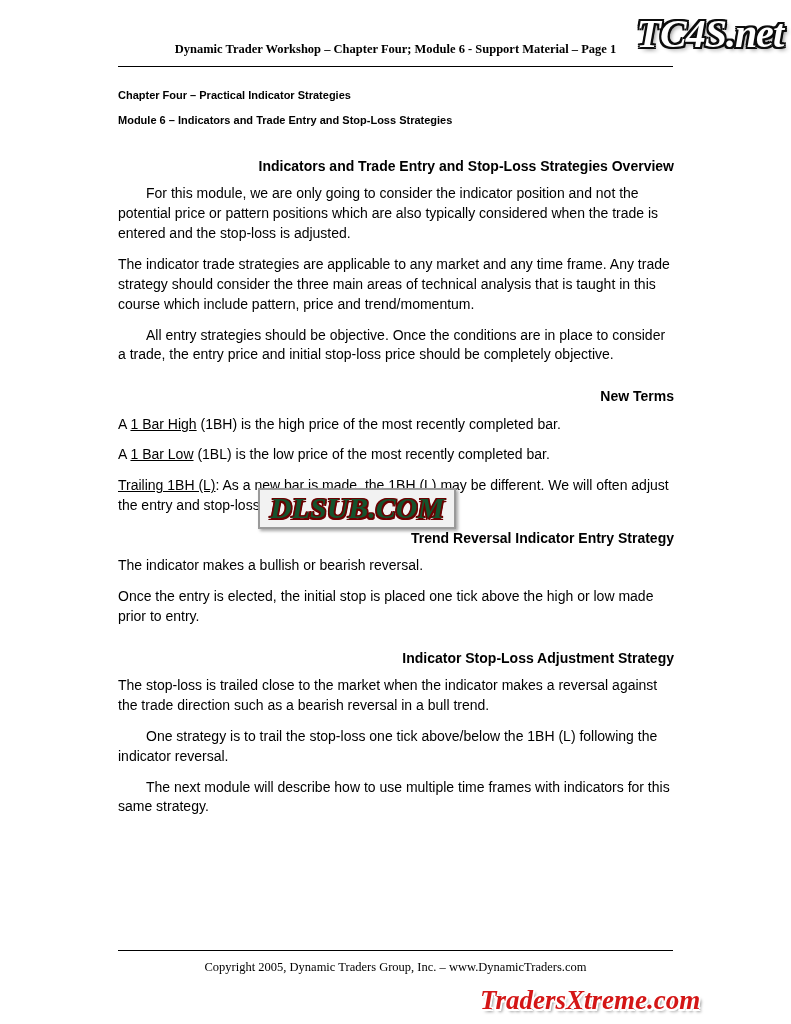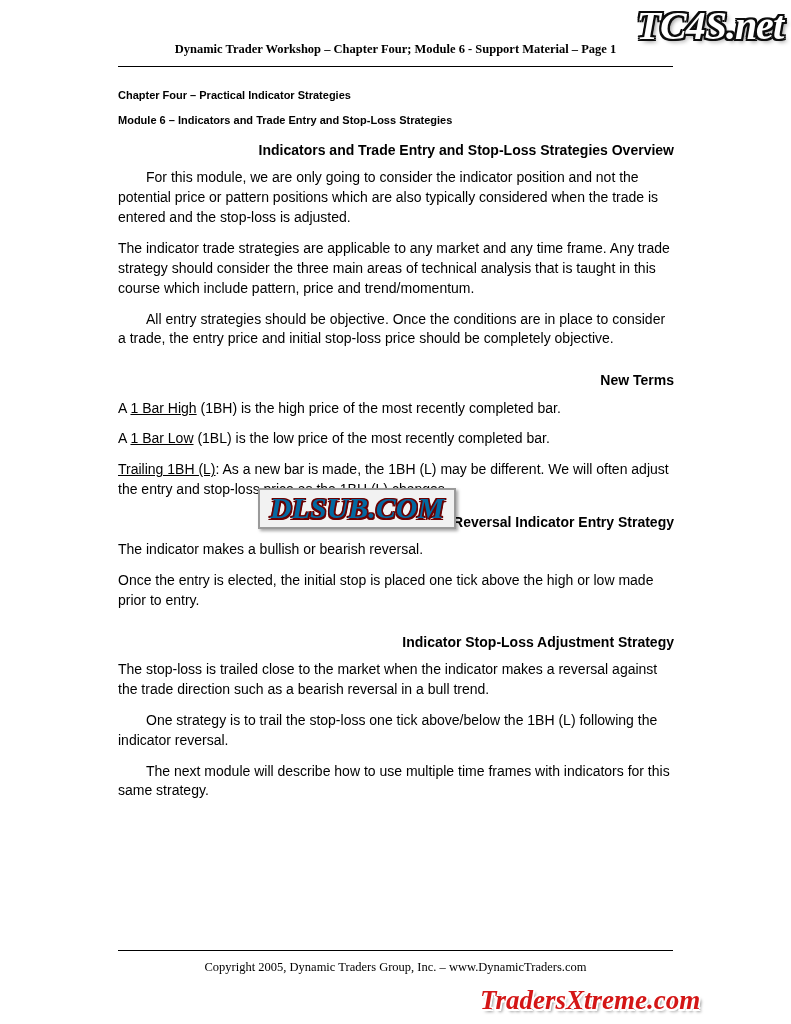--- a/index.html
+++ b/index.html
@@ -19,21 +19,21 @@
   
   .page {
     position: absolute;
     inset: 0;
     background: #ffffff;
   }
 
   
   .tc4s-watermark {
     position: absolute;
-    top: 2px;
+    top: 10px;
     right: 8px;
     font-family: "Liberation Serif", serif;
     font-size: 40px;
     font-weight: bold;
     font-style: italic;
     color: #ffffff;
     letter-spacing: -1px;
     text-shadow:
        2px 0 0 #0d0d0d, -2px 0 0 #0d0d0d, 0 2px 0 #0d0d0d, 0 -2px 0 #0d0d0d,
        2px 2px 0 #0d0d0d, -2px 2px 0 #0d0d0d, 2px -2px 0 #0d0d0d, -2px -2px 0 #0d0d0d,
@@ -71,21 +71,21 @@
     top: 88px;
     width: 556px;
   }
 
   .h-title {
     font-size: 11px;
     font-weight: bold;
     margin: 0 0 11px 0;
     line-height: 1.28;
   }
-  .h-title.second { margin-bottom: 14px; }
+  .h-title.second { margin-bottom: 30px; }
 
   .h-sub {
     font-size: 14px;
     font-weight: bold;
     margin: 0 0 9px 0;
     line-height: 1.3;
     text-align: right;
   }
   .h-sub.spaced-top { margin-top: 22px; }
 
@@ -107,21 +107,21 @@
     top: 488px;
     z-index: 30;
     padding: 3px 10px 4px 10px;
     background: #f2f2f2;
     border: 2px solid #9a9a9a;
     box-shadow: 2px 2px 3px rgba(0,0,0,0.35);
     font-family: "Liberation Serif", serif;
     font-size: 30px;
     font-weight: bold;
     font-style: italic;
-    color: #0369a1;
+    color: #14532d;
     letter-spacing: 0px;
     text-shadow:
        1.5px 0 0 #6b0000, -1.5px 0 0 #6b0000, 0 1.5px 0 #6b0000, 0 -1.5px 0 #6b0000,
        1.5px 1.5px 0 #6b0000, -1.5px 1.5px 0 #6b0000, 1.5px -1.5px 0 #6b0000, -1.5px -1.5px 0 #6b0000;
     white-space: nowrap;
     line-height: 1;
   }
 
   
   .footer-rule {

